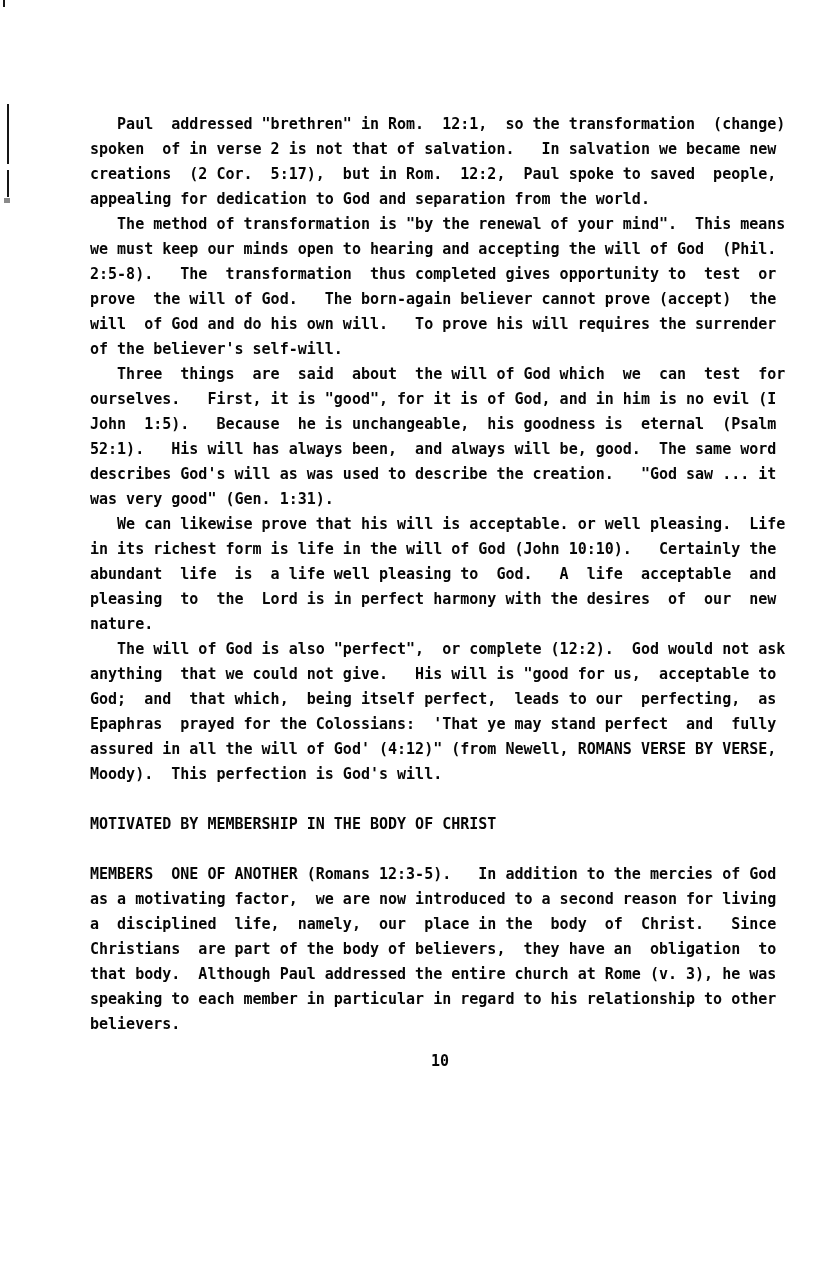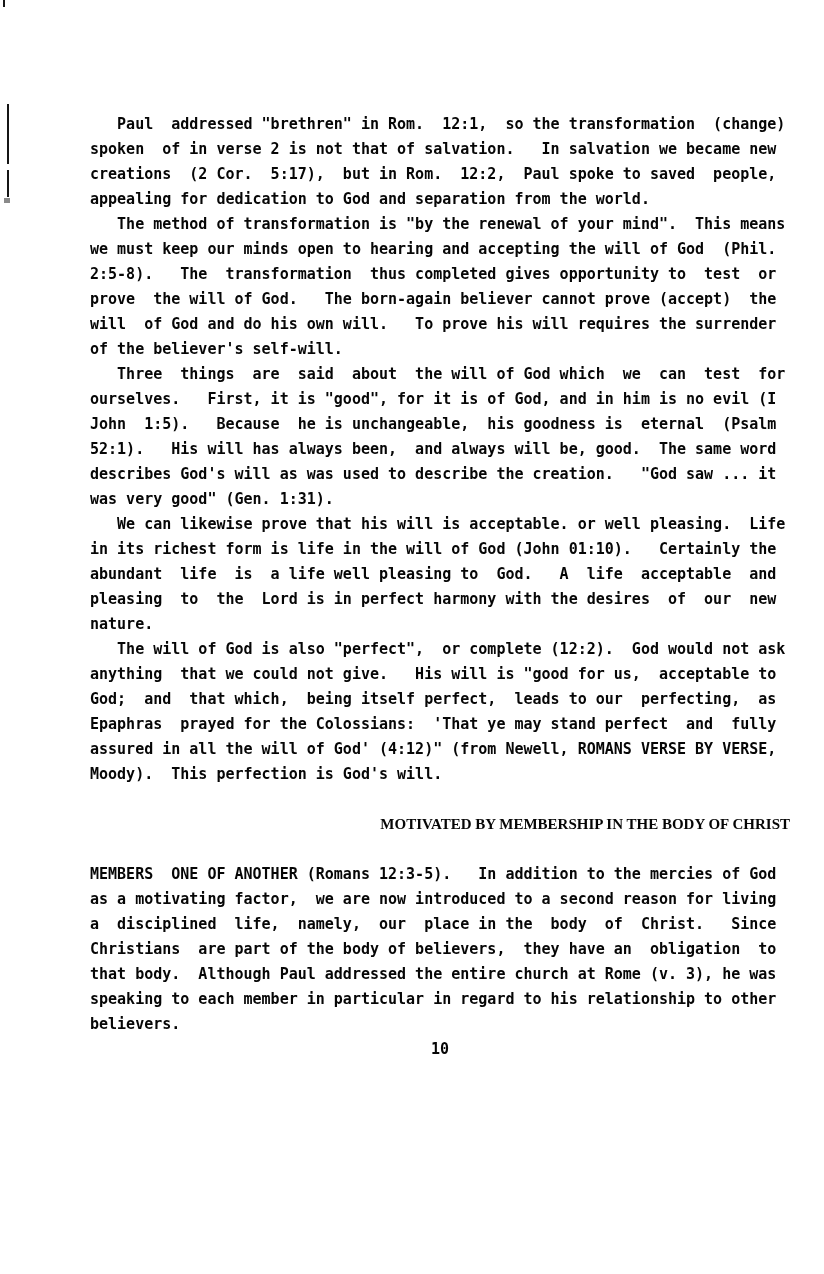--- a/index.html
+++ b/index.html
@@ -25,27 +25,26 @@
     line-height: 25px;
     font-weight: 700;
     letter-spacing: 0px;
   }
   .para {
     white-space: pre;
     margin: 0;
   }
   .section-heading {
     white-space: pre;
-    text-align: right;
+    text-align: left;
     margin: 25px 0 25px 0;
-    font-family: Liberation Serif, serif;
   }
   .page-number {
     text-align: center;
-    margin: 0;
+    margin: 12px;
   }
   
   .artifact {
     position: absolute;
     background: #151515;
   }
   .artifact-tick-top    { left: 3px; top: 0;     width: 2px; height: 7px;  }
   .artifact-line-upper  { left: 7px; top: 104px; width: 2px; height: 60px; }
   .artifact-line-lower  { left: 7px; top: 170px; width: 2px; height: 27px; }
   .artifact-smudge      { left: 4px; top: 198px; width: 6px; height: 5px; background: #8a8a8a; }
@@ -71,21 +70,21 @@
 prove  the will of God.   The born-again believer cannot prove (accept)  the
 will  of God and do his own will.   To prove his will requires the surrender
 of the believer's self-will.</p>
     <p class="para">   Three  things  are  said  about  the will of God which  we  can  test  for
 ourselves.   First, it is "good", for it is of God, and in him is no evil (I
 John  1:5).   Because  he is unchangeable,  his goodness is  eternal  (Psalm
 52:1).   His will has always been,  and always will be, good.  The same word
 describes God's will as was used to describe the creation.   "God saw ... it
 was very good" (Gen. 1:31).</p>
     <p class="para">   We can likewise prove that his will is acceptable. or well pleasing.  Life
-in its richest form is life in the will of God (John 01:10).   Certainly the
+in its richest form is life in the will of God (John 10:10).   Certainly the
 abundant  life  is  a life well pleasing to  God.   A  life  acceptable  and
 pleasing  to  the  Lord is in perfect harmony with the desires  of  our  new
 nature.</p>
     <p class="para">   The will of God is also "perfect",  or complete (12:2).  God would not ask
 anything  that we could not give.   His will is "good for us,  acceptable to
 God;  and  that which,  being itself perfect,  leads to our  perfecting,  as
 Epaphras  prayed for the Colossians:  'That ye may stand perfect  and  fully
 assured in all the will of God' (4:12)" (from Newell, ROMANS VERSE BY VERSE,
 Moody).  This perfection is God's will.</p>
     <p class="section-heading">MOTIVATED BY MEMBERSHIP IN THE BODY OF CHRIST</p>

